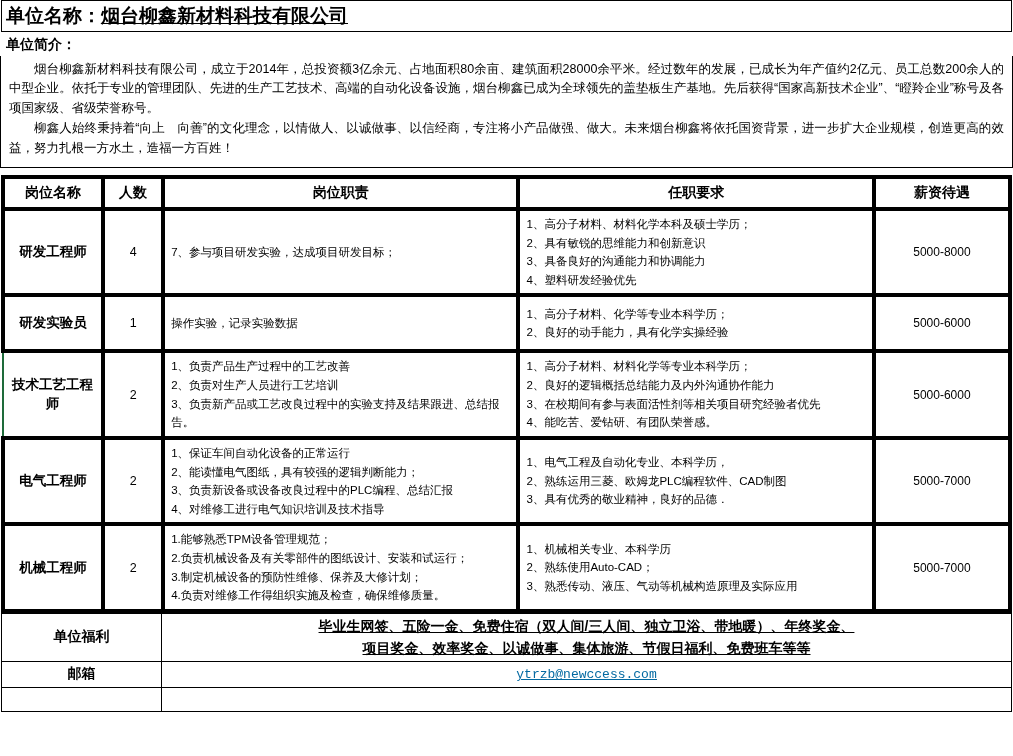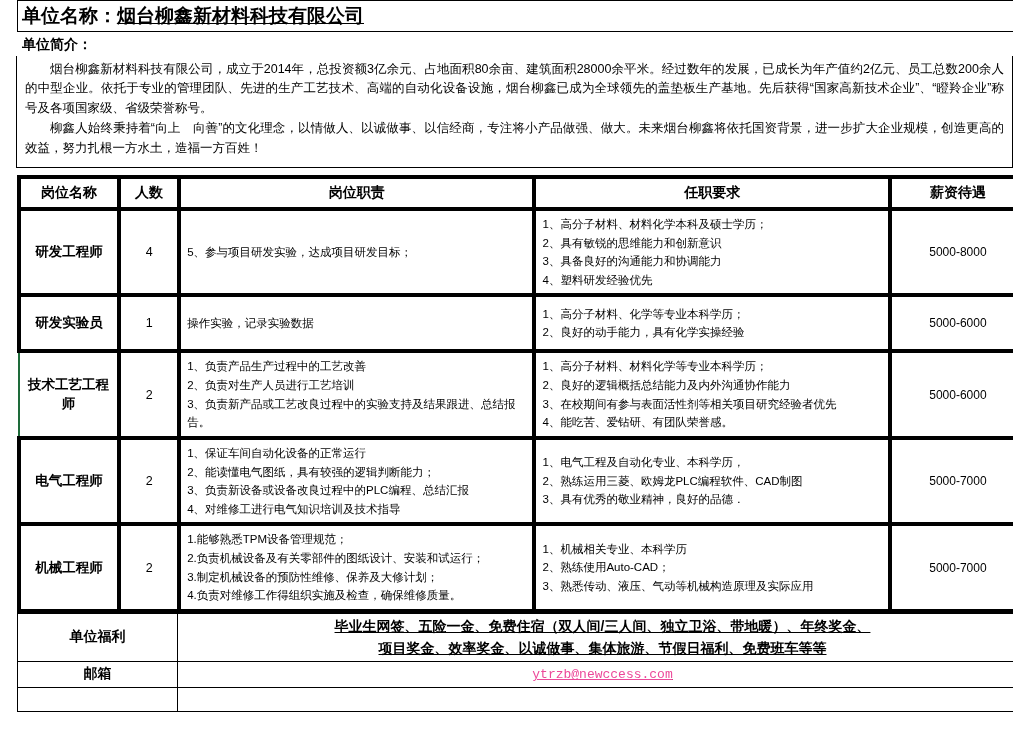--- a/index.html
+++ b/index.html
@@ -13,21 +13,20 @@
     font-family: "Liberation Sans", "DejaVu Sans", sans-serif;
     font-size: 12px;
     color: #000000;
     overflow: hidden;
   }
   .page {
     position: relative;
     width: 1013px;
     height: 756px;
     box-sizing: border-box;
-    padding-left: 16px;
   }
   table.sheet {
     border-collapse: collapse;
     width: 1011px;
     margin: 0 1px;
     table-layout: fixed;
   }
   table.sheet td {
     border: 1px solid #000000;
     vertical-align: middle;
@@ -155,21 +154,21 @@
     line-height: 1.6;
   }
   .row-contact { height: 28px; }
   .row-phone { height: 28px; }
   .row-mail { height: 26px; }
   .row-addr { height: 26px; }
   .row-tail { height: 24px; }
   .row-tail td { border-top: 1px solid #000000; }
 
   .mail-link {
-    color: #ec4899;
+    color: #0369a1;
     text-decoration: underline;
     font-family: "Liberation Mono", "DejaVu Sans Mono", monospace;
     font-size: 13px;
     font-weight: normal;
   }
   .tail-left { width: 160px; }
 </style>
 </head>
 <body>
 
@@ -209,21 +208,21 @@
         <td>任职要求</td>
         <td>薪资待遇</td>
       </tr>
     </thead>
     <tbody>
 
       <tr class="row-dev">
         <td class="name">研发工程师</td>
         <td class="count">4</td>
         <td class="cell-list">
-          <div>5、参与项目研发实验，达成项目研发目标；</div>
+          <div>7、参与项目研发实验，达成项目研发目标；</div>
         </td>
         <td class="cell-list">
           <div>1、高分子材料、材料化学本科及硕士学历；</div>
           <div>2、具有敏锐的思维能力和创新意识</div>
           <div>3、具备良好的沟通能力和协调能力</div>
           <div>4、塑料研发经验优先</div>
         </td>
         <td class="sal">5000-8000</td>
       </tr>
 

